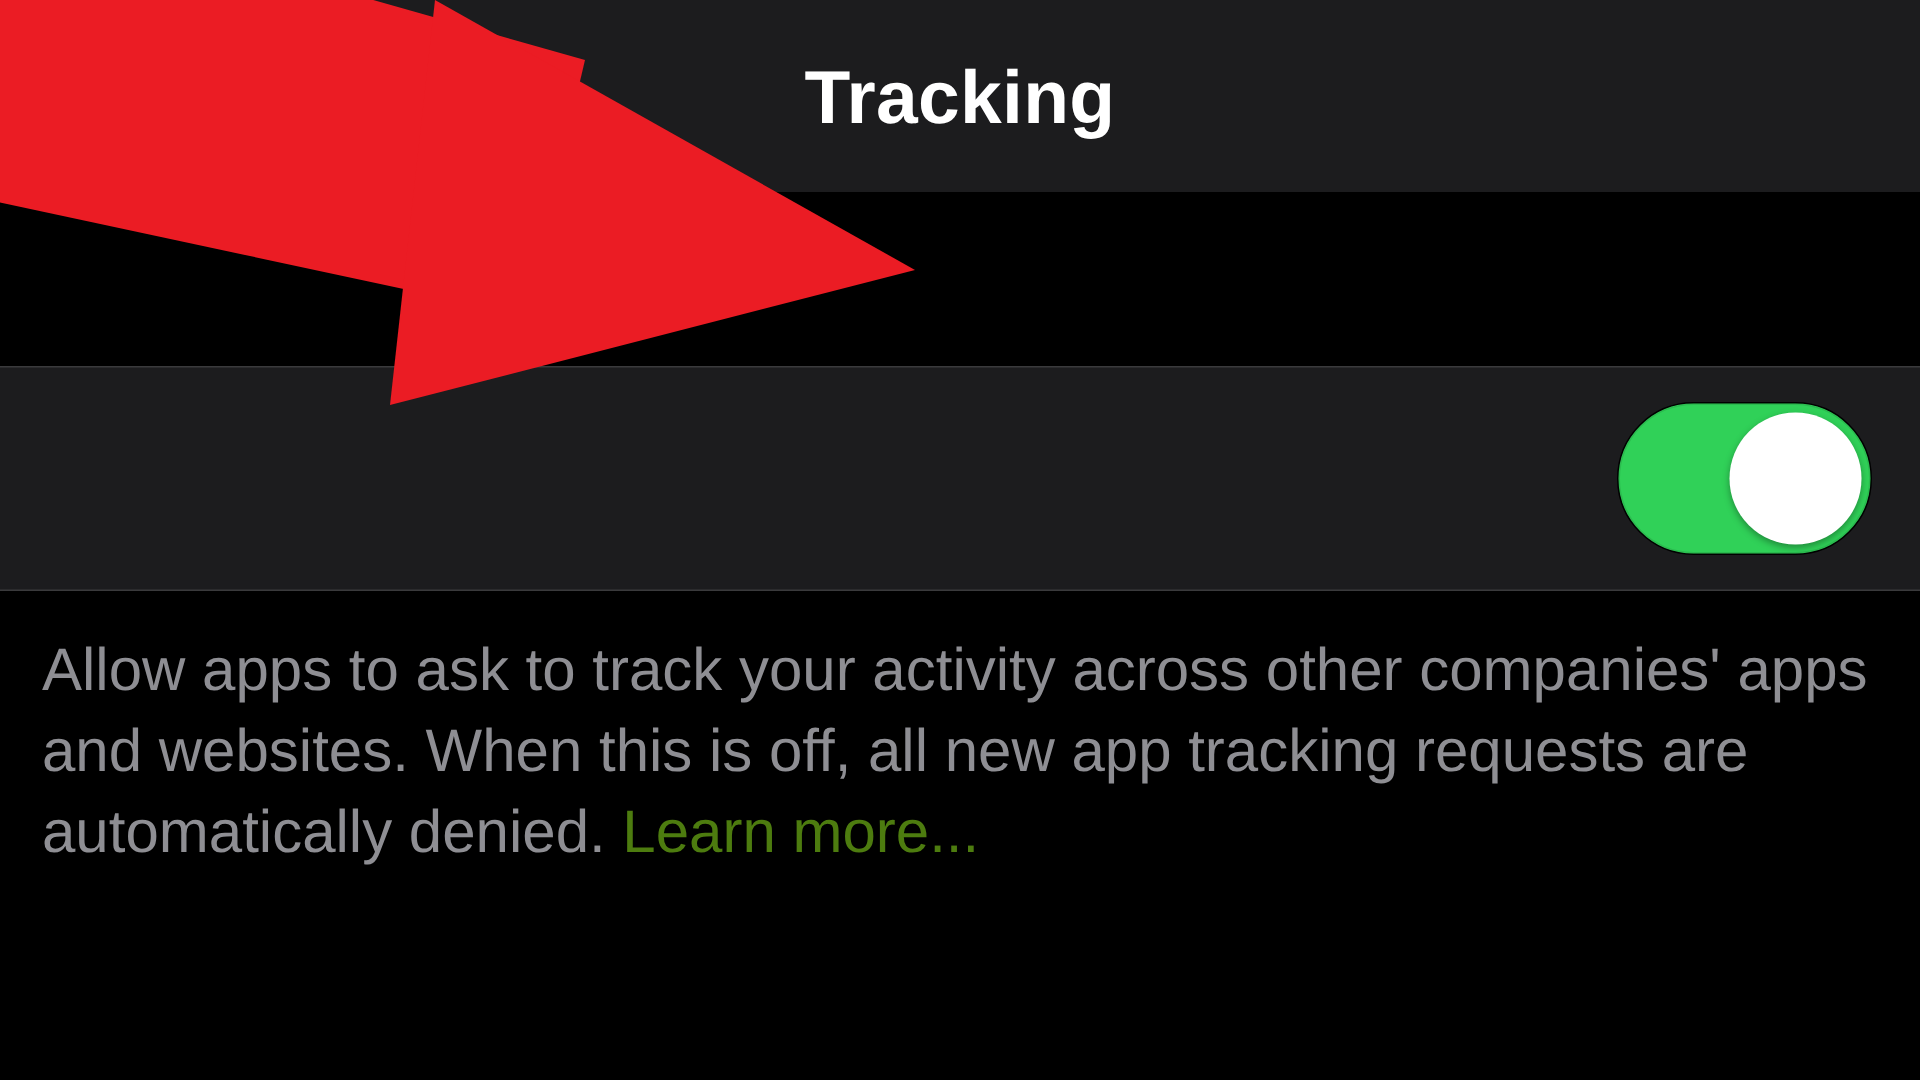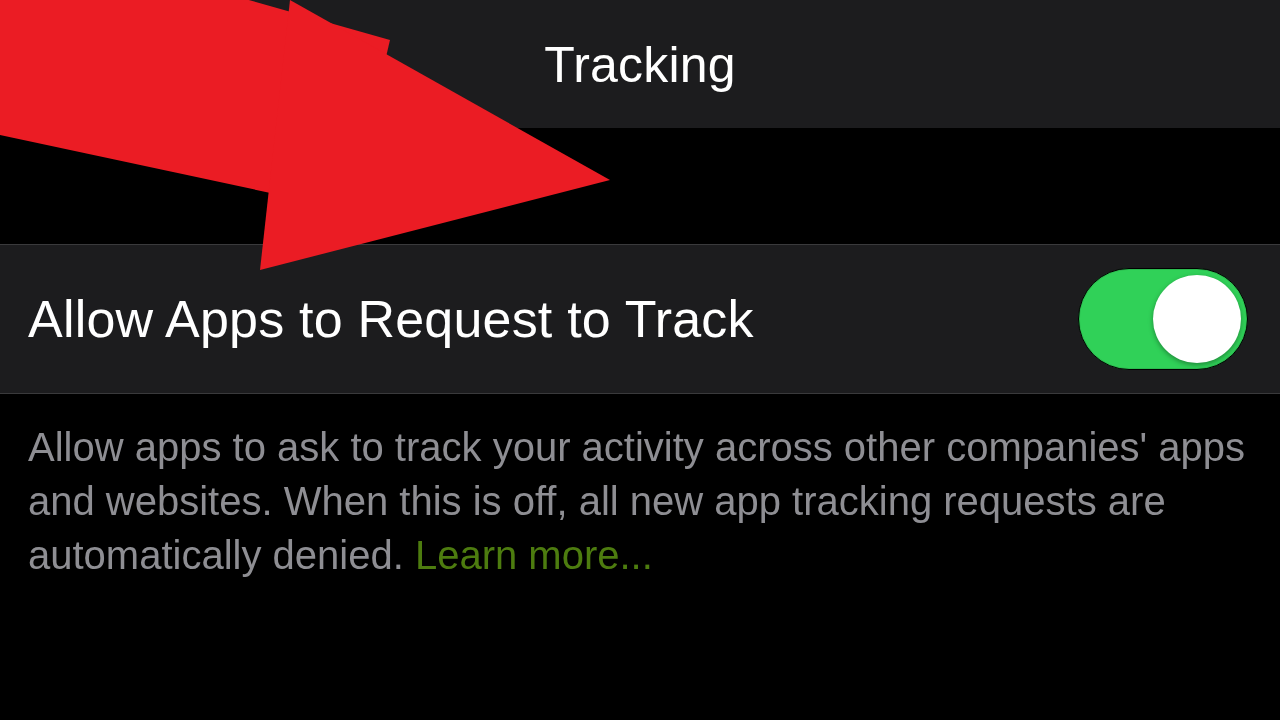--- a/index.html
+++ b/index.html
@@ -1,21 +1,21 @@
 <!DOCTYPE html>
 <html><head>
 <meta charset="utf-8">
 <style>
   html,body{margin:0;padding:0;width:1280px;height:720px;background:#000;overflow:hidden;
             font-family:-apple-system,"SF Pro Text","Helvetica Neue",Helvetica,Arial,sans-serif;
             -webkit-font-smoothing:antialiased;}
   .screen{position:relative;width:1280px;height:720px;}
   .header{position:absolute;left:0;top:0;width:100%;height:128px;background:#1c1c1e;
           border-bottom:1px solid #3a3a3c;}
-  .header-title{color:#fff;font-size:50px;font-weight:400;letter-spacing:0.2px;
+  .header-title{color:#fff;font-size:50px;font-weight:700;letter-spacing:0.2px;
                 position:absolute;left:50%;top:36px;transform:translateX(-50%);white-space:nowrap;}
   .gap{position:absolute;left:0;top:128px;width:100%;height:116px;background:#000;}
   .row{position:absolute;left:0;top:244px;width:100%;height:148px;background:#1c1c1e;
        border-top:1px solid #3a3a3c;border-bottom:1px solid #3a3a3c;}
   .row-label{position:absolute;left:28px;top:50%;transform:translateY(-50%);
              color:#fff;font-size:52px;font-weight:400;letter-spacing:0.2px;}
   .switch{position:absolute;right:32px;top:50%;transform:translateY(-50%);
           width:168px;height:100px;border-radius:60px;background:#30d158;
           border:1px solid #000;box-shadow:inset 0 0 0 1px rgba(0,0,0,.1);}
   .knob{position:absolute;right:6px;top:6px;width:88px;height:88px;border-radius:50%;
@@ -31,21 +31,20 @@
 
 <div class="screen">
 
   <div class="header">
     <div class="header-title">Tracking</div>
   </div>
 
   <div class="gap"></div>
 
   <div class="row">
-    <div class="row-label">Allow Apps to Request to Track</div>
     <div class="switch">
       <div class="knob"></div>
     </div>
   </div>
 
   <div class="footer">
     <span>Allow apps to ask to track your activity across other companies' apps and websites. When this is off, all new app tracking requests are automatically denied. </span><span class="learn">Learn more...</span>
   </div>
 
   <svg class="arrow" viewBox="0 0 900 400">

